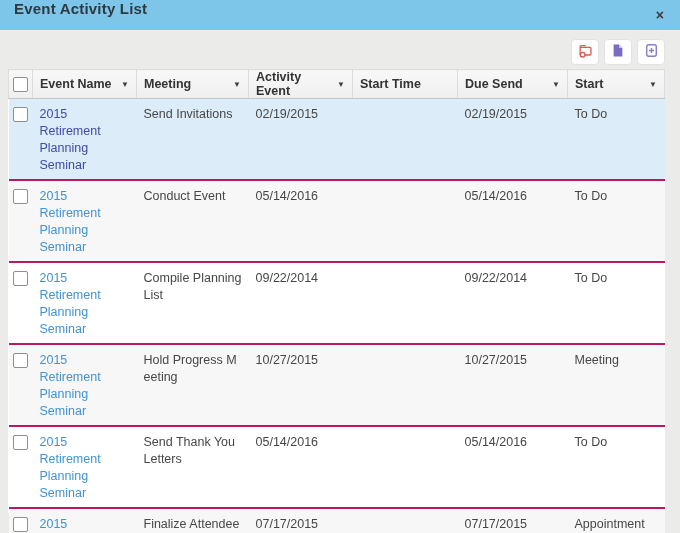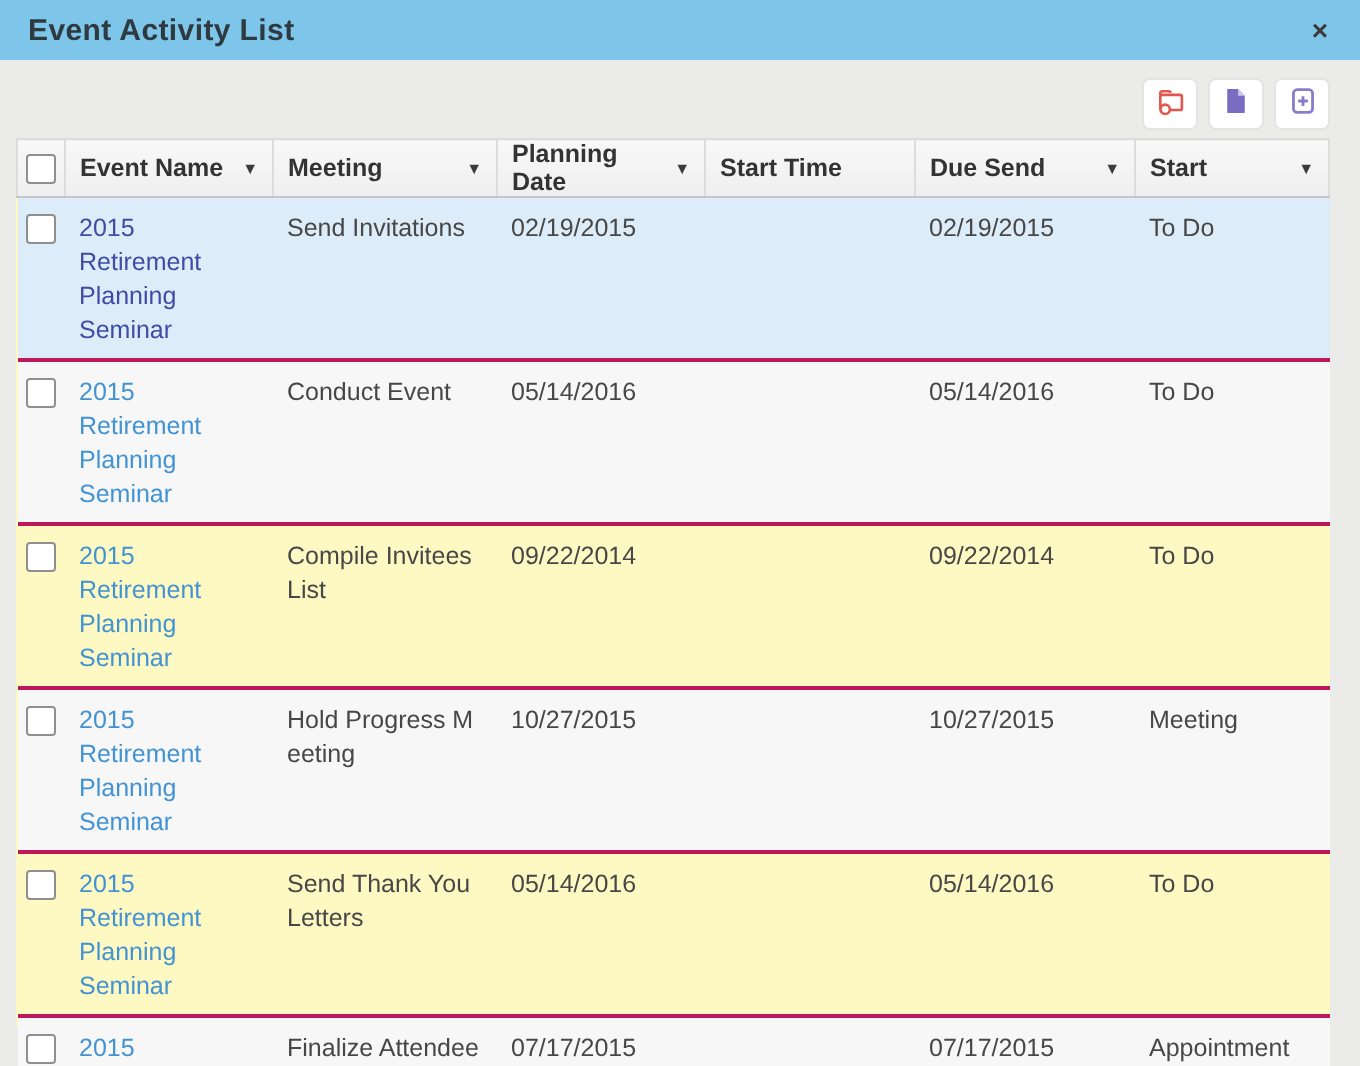--- a/index.html
+++ b/index.html
@@ -5,21 +5,21 @@
   * { margin:0; padding:0; box-sizing:border-box; }
   html,body { width:680px; height:533px; overflow:hidden; }
   body {
     font-family:"Liberation Sans", sans-serif;
     background: var(--page_background, #ebece9);
     color:#474747;
   }
   
   .titlebar {
     height:30px; background: var(--titlebar, #7ec6e9);
-    display:flex; align-items:center; padding:0 14px;
+    display:flex; padding:0 14px;
   }
   .titlebar .title { font-size:15px; font-weight:700; color:#2e3a40; letter-spacing:.2px; }
   .close-x {
     margin-left:auto; font-size:14px; font-weight:700; color:#3a3a3a;
     background:none; border:none; cursor:pointer; line-height:1; padding:2px 2px;
     font-family:"Liberation Sans", sans-serif;
   }
   
   .content { padding:0 15px 0 8px; }
   .toolbar { display:flex; justify-content:flex-end; align-items:center; gap:5px; margin:9px 0 4px; }
@@ -28,21 +28,21 @@
     display:flex; align-items:center; justify-content:center; cursor:pointer; padding:0;
   }
   .menu-btn {
     height:26px; margin-left:4px; padding:0 12px; border:none; border-radius:4px;
     background: var(--menu_button, #68c2e9); color:#fff; font-weight:700; font-size:13px;
     display:flex; align-items:center; gap:7px; cursor:pointer;
     font-family:"Liberation Sans", sans-serif;
   }
   .menu-caret { font-size:9px; line-height:1; }
   
-  .table-wrap { background:#fef9c3; height:444px; }
+  .table-wrap { background:#ffffff; height:444px; }
   table { width:100%; border-collapse:collapse; table-layout:fixed; }
   col.c-check { width:24px; } col.c-event { width:104px; } col.c-subject { width:112px; }
   col.c-adate { width:104px; } col.c-stime { width:105px; } col.c-ddate { width:110px; }
   thead th {
     background:linear-gradient(#f8f8f8,#efefef);
     border:1px solid #dcdcdc; border-bottom:1px solid #c6c6c6;
     height:27px; padding:0 7px; font-size:12.5px; font-weight:700; color:#333; text-align:left;
     cursor:pointer;
   }
   thead th.check-th { padding:0 0 0 4px; }
@@ -125,21 +125,21 @@
             </div>
           </th>
           <th>
             <div class="th-inner">
               <span>Meeting</span>
               <span class="filter">▼</span>
             </div>
           </th>
           <th>
             <div class="th-inner">
-              <span>Planning Date</span>
+              <span>Activity Event</span>
               <span class="filter">▼</span>
             </div>
           </th>
           <th>
             <div class="th-inner">
               <span>Start Time</span>
 
             </div>
           </th>
           <th>
@@ -183,21 +183,21 @@
         <td>05/14/2016</td>
         <td>To Do</td>
       </tr>
           <tr>
         <td class="c-check">
           <input type="checkbox" style="">
         </td>
         <td>
           <a href="#" class="event-link">2015 Retirement Planning Seminar</a>
         </td>
-        <td class="c-subject">Compile Invitees List</td>
+        <td class="c-subject">Compile Planning List</td>
         <td>09/22/2014</td>
         <td></td>
         <td>09/22/2014</td>
         <td>To Do</td>
       </tr>
           <tr>
         <td class="c-check">
           <input type="checkbox" style="">
         </td>
         <td>

